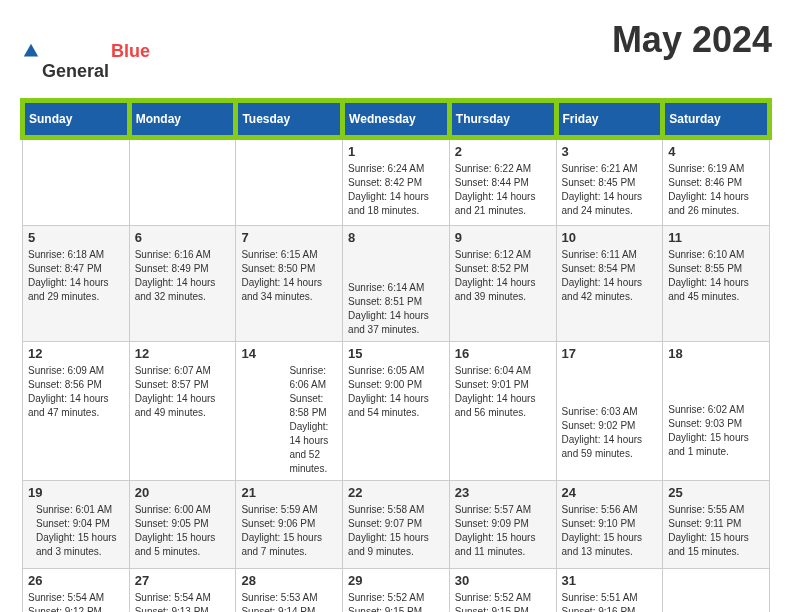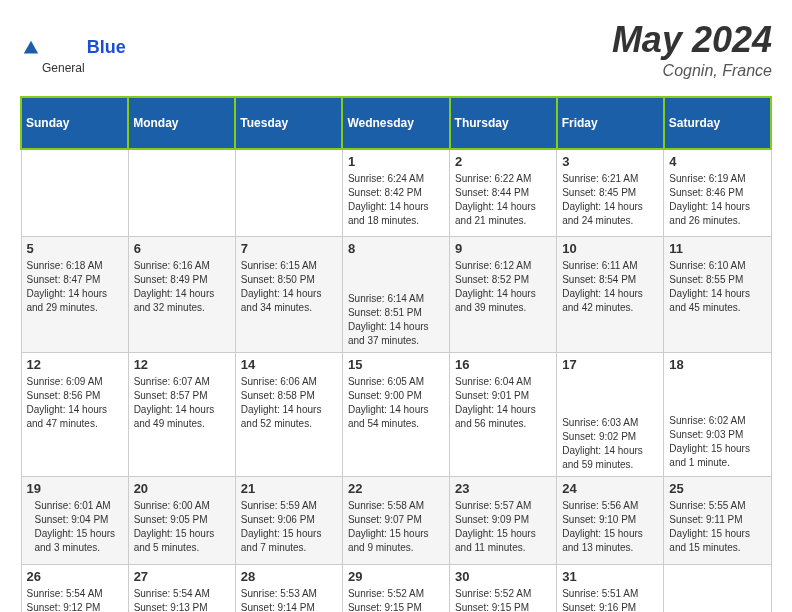--- a/index.html
+++ b/index.html
@@ -21,21 +21,20 @@
       align-items: center;
       gap: 2px;
     }
     .logo-icon {
       width: 18px;
       height: 18px;
       margin-left: 2px;
     }
     .title-block {
       text-align: right;
-      font-style: italic;
     }
     .month-year {
       font-size: 36px;
       font-weight: bold;
       color: #333;
       line-height: 1.1;
     }
     .location {
       font-size: 16px;
       color: #555;
@@ -44,23 +43,23 @@
     table {
       width: 100%;
       border-collapse: collapse;
       table-layout: fixed;
     }
     thead th {
       background-color: #1a5fa8;
       color: #fff;
       font-size: 12px;
       font-weight: bold;
-      padding: 18px 4px;
+      padding: 9px 4px;
       text-align: left;
-      border: 2px solid #84cc16;
+      border: 5px solid #84cc16;
     }
     tbody td {
       vertical-align: top;
       border: 1px solid #ccc;
       padding: 4px 5px;
       font-size: 10px;
       color: #333;
       height: 88px;
       background: #fff;
     }
@@ -83,26 +82,25 @@
     }
   </style>
 </head>
 <body>
 
 <div class="header">
   <div class="logo">
     <svg class="logo-icon" viewBox="0 0 20 20" xmlns="http://www.w3.org/2000/svg">
       <polygon points="10,2 18,16 2,16" fill="#1a5fa8"></polygon>
     </svg>
-    <span style="font-size:12px;font-weight:normal;color:#333;margin-top:41px;">General</span>
-      <span style="font-size:18px;font-weight:bold;color:#1d4ed8;">Blue</span>
+    <span style="font-size:18px;font-weight:bold;color:#333;margin-top:41px;">General</span>
+      <span style="font-size:18px;font-weight:bold;color:#ef4444;">Blue</span>
   </div>
   <div class="title-block">
     <div class="month-year">May 2024</div>
-    <div class="location">Cognin, France</div>
   </div>
 </div>
 
 <table>
   <thead>
     <tr>
     <th>Sunday</th>
         <th>Monday</th>
         <th>Tuesday</th>
         <th>Wednesday</th>
@@ -206,21 +204,21 @@
         </td>
         <td>
           <div class="day-number">12</div>
           <div class="day-info" style="white-space: pre-line;">Sunrise: 6:07 AM
 Sunset: 8:57 PM
 Daylight: 14 hours
 and 49 minutes.</div>
         </td>
         <td>
           <div class="day-number">14</div>
-          <div class="day-info" style="white-space: pre-line;">Sunrise: 6:06 AM
+          <div class="day-info" style="white-space: pre-line; margin-left: 48px;">Sunrise: 6:06 AM
 Sunset: 8:58 PM
 Daylight: 14 hours
 and 52 minutes.</div>
         </td>
         <td>
           <div class="day-number">15</div>
           <div class="day-info" style="white-space: pre-line;">Sunrise: 6:05 AM
 Sunset: 9:00 PM
 Daylight: 14 hours
 and 54 minutes.</div>

